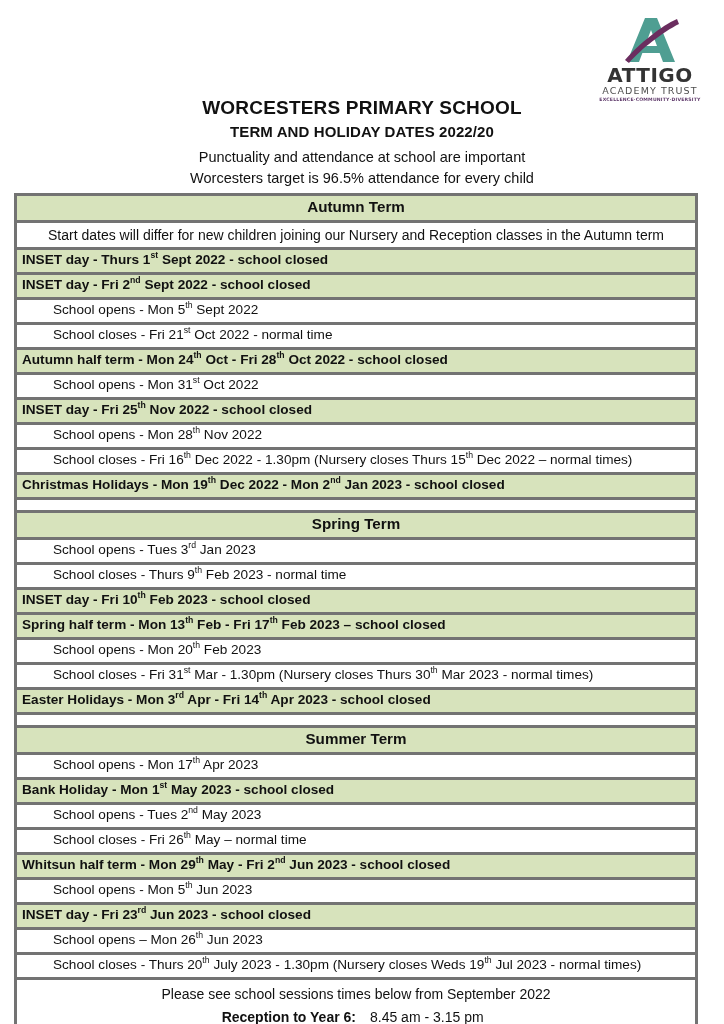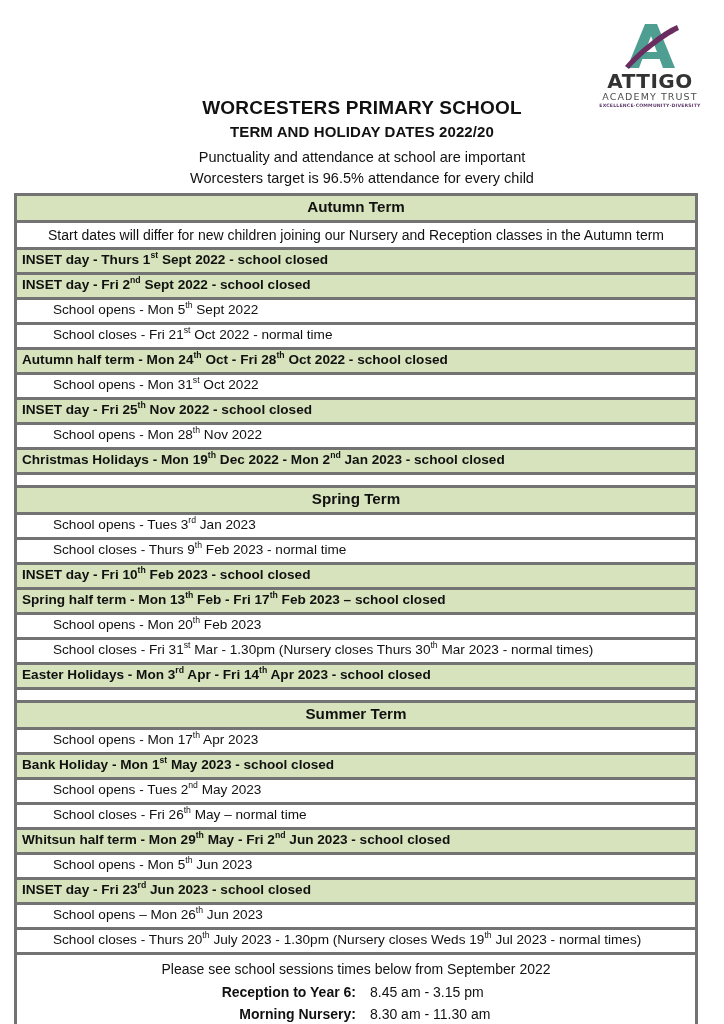--- a/index.html
+++ b/index.html
@@ -53,21 +53,21 @@
     font-size: 8.5px;
     color: #1a9a8f;
     font-weight: bold;
     letter-spacing: -0.1px;
     margin-top: 1px;
   }
 
   .logo-attigo {
     position: absolute;
     right: 22px;
-    top: 22px;
+    top: 16px;
     width: 104px;
     text-align: center;
   }
   .logo-attigo .mark {
     width: 62px;
     height: 48px;
     display: block;
     margin: 0 auto;
   }
   .logo-attigo .t1 {
@@ -266,20 +266,23 @@
           <td class="green">Autumn half term - Mon 24<sup>th</sup> Oct - Fri 28<sup>th</sup> Oct 2022 - school closed</td>
         </tr>
         <tr>
           <td class="white">School opens - Mon 31<sup>st</sup> Oct 2022</td>
         </tr>
         <tr>
           <td class="green">INSET day - Fri 25<sup>th</sup> Nov 2022 - school closed</td>
         </tr>
         <tr>
           <td class="white">School opens - Mon 28<sup>th</sup> Nov 2022</td>
+        </tr>
+        <tr>
+          <td class="white">School closes - Fri 16<sup>th</sup> Dec 2022 - 1.30pm (Nursery closes Thurs 15<sup>th</sup> Dec 2022 – normal times)</td>
         </tr>
         <tr>
           <td class="green">Christmas Holidays - Mon 19<sup>th</sup> Dec 2022 - Mon 2<sup>nd</sup> Jan 2023 - school closed</td>
         </tr>
         <tr>
           <td class="spacer"></td>
         </tr>
         <tr>
           <td class="term-head">Spring Term</td>
         </tr>

